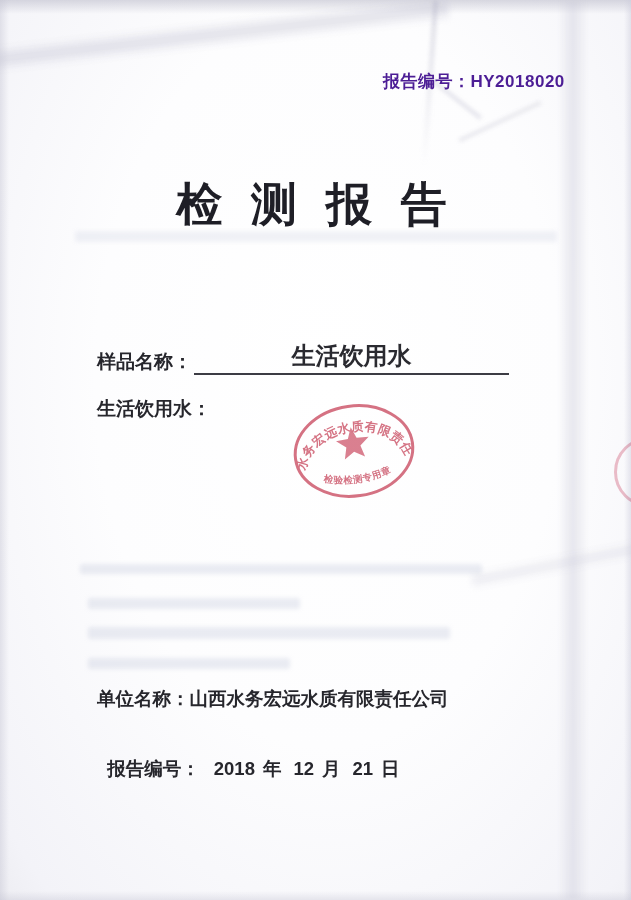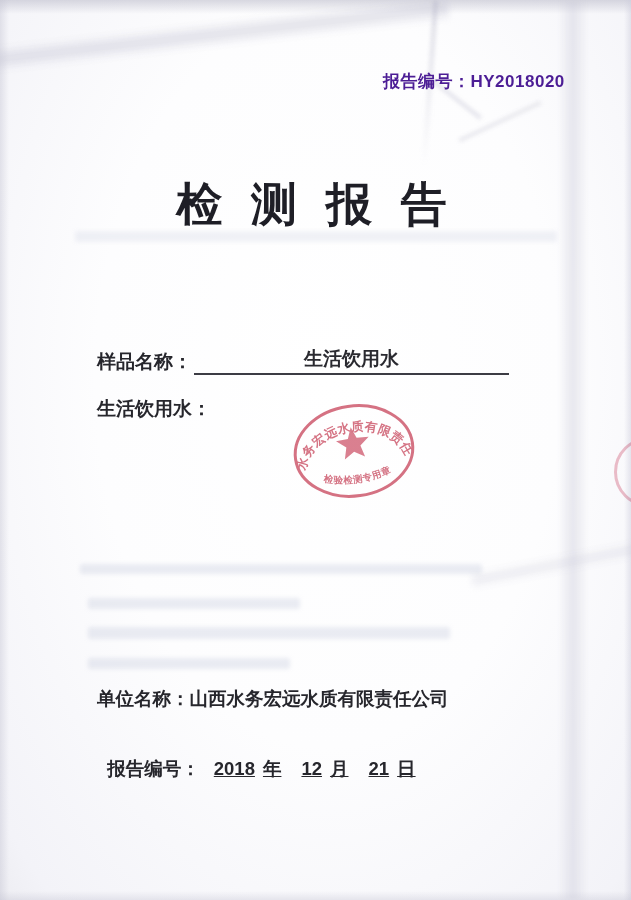--- a/index.html
+++ b/index.html
@@ -93,33 +93,33 @@
   .field-row {
     display:flex; align-items:flex-end;
     height:27px; margin-bottom:20px;
   }
   .field-label {
     font-size:19px; font-weight:700; color:#26262c;
     white-space:nowrap; padding-right:2px;
   }
   .field-line {
     flex:1; border-bottom:2px solid #3c3c44;
-    text-align:center; font-size:19px; font-weight:600;
+    text-align:center; font-size:24px; font-weight:600;
     color:#2a2a30; padding-bottom:1px; white-space:pre;
   }
   .footer-row {
     position:absolute; left:97px;
     font-size:18.5px; font-weight:700; color:#26262c; white-space:pre;text-align:center;
   }
   .footer-company { top:686px; }
   .footer-date    { top:734px; }
-  .date-part { display:inline-block;text-decoration:underline; }
+  .date-part { display:inline-block; }
   .gap-s { margin-left:14px; }
   .gap-m { margin-left:8px; }
-  .gap-l { margin-left:20px; }
+  .gap-l { margin-left:12px; }
   
   .seal {
     position:absolute; left:291px; top:401px;
     width:126px; height:100px;
     transform:rotate(-8deg);
     mix-blend-mode:multiply; opacity:.88;
     pointer-events:none;
   }
   .seal-text { fill:#cf5f72; font-weight:700; }
   .partial-seal {

